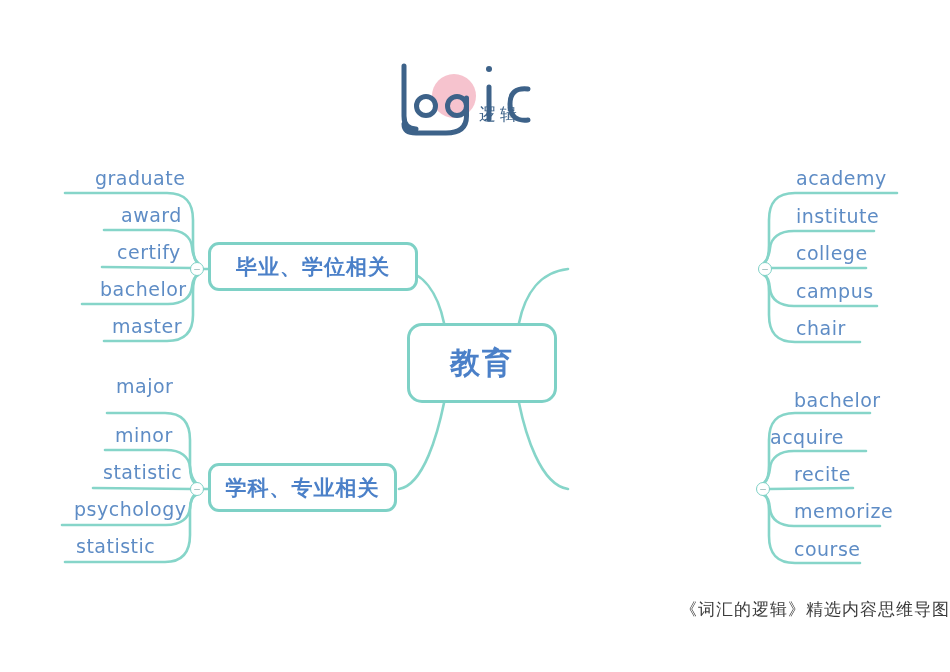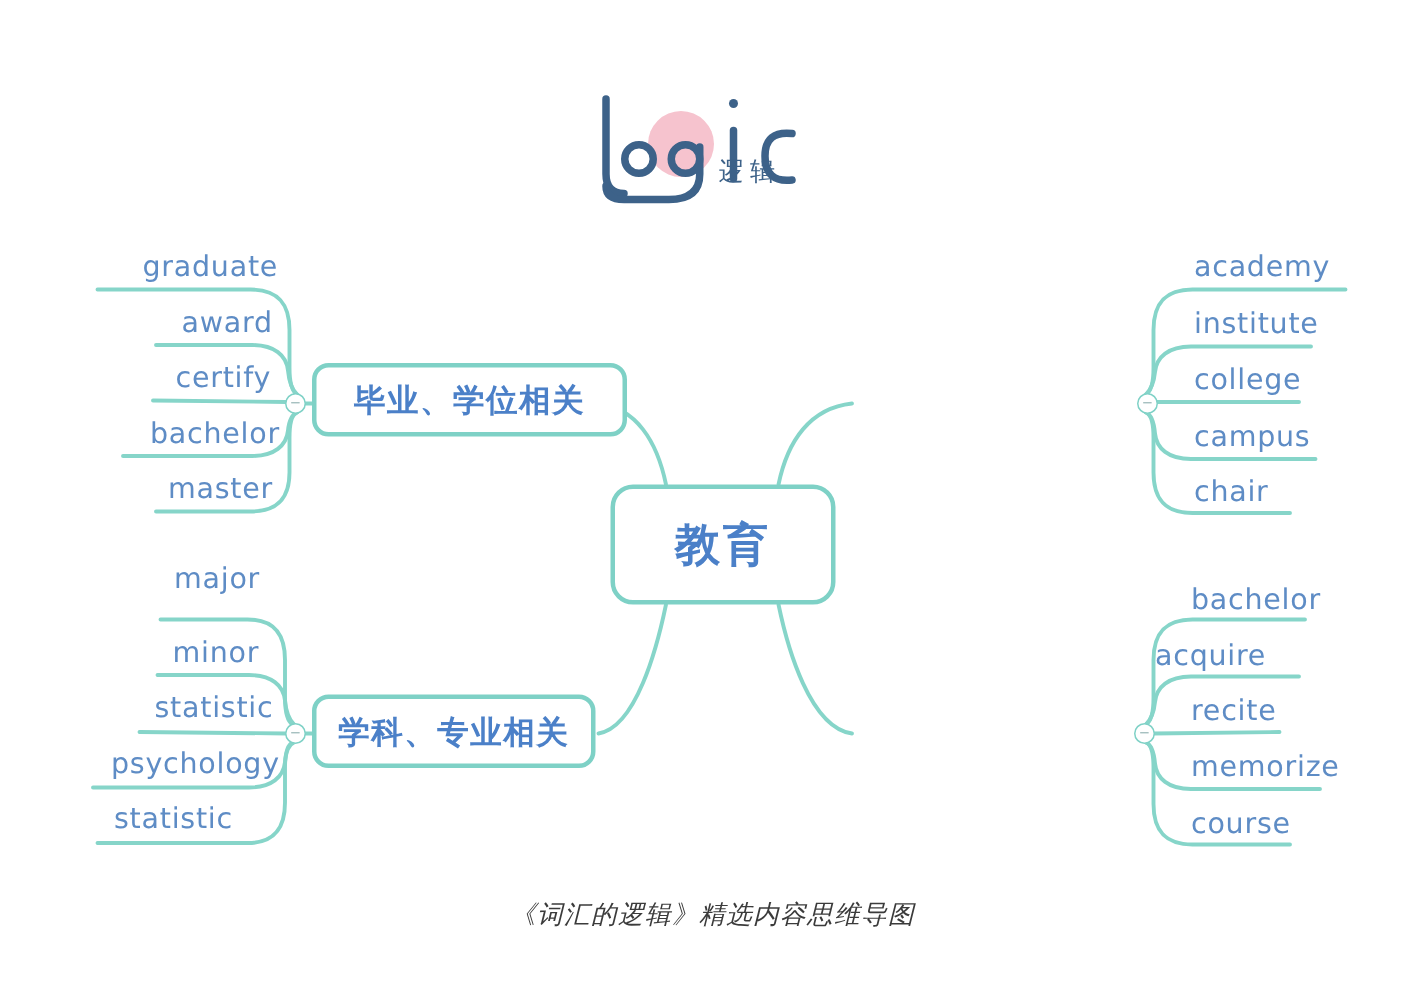--- a/index.html
+++ b/index.html
@@ -40,22 +40,22 @@
     position:absolute;width:14px;height:14px;box-sizing:border-box;background:#fff;
     border:1.6px solid var(--node-border);border-radius:50%;
     display:flex;align-items:center;justify-content:center;
     font-size:9px;line-height:1;color:var(--minus-gray);cursor:pointer;
   }
   .logo-sub{
     position:absolute;left:479px;top:103px;font-size:17px;letter-spacing:4px;
     color:var(--logo-navy);white-space:nowrap;
   }
   .caption{
-    position:absolute;left:0;top:598px;width:950px;text-align:center;
-    font-size:17px;color:var(--caption-gray);letter-spacing:1px;font-style:italic;
+    position:absolute;left:0;top:598px;width:950px;text-align:right;
+    font-size:17px;color:var(--caption-gray);letter-spacing:1px;
   }
 </style>
 </head>
 <body>
 
 <div class="stage">
 
   <svg class="lines" width="950" height="672" viewBox="0 0 950 672">
 
     <path class="tealline" d="M 444 323 C 438 294 424 272 399 269"></path>

